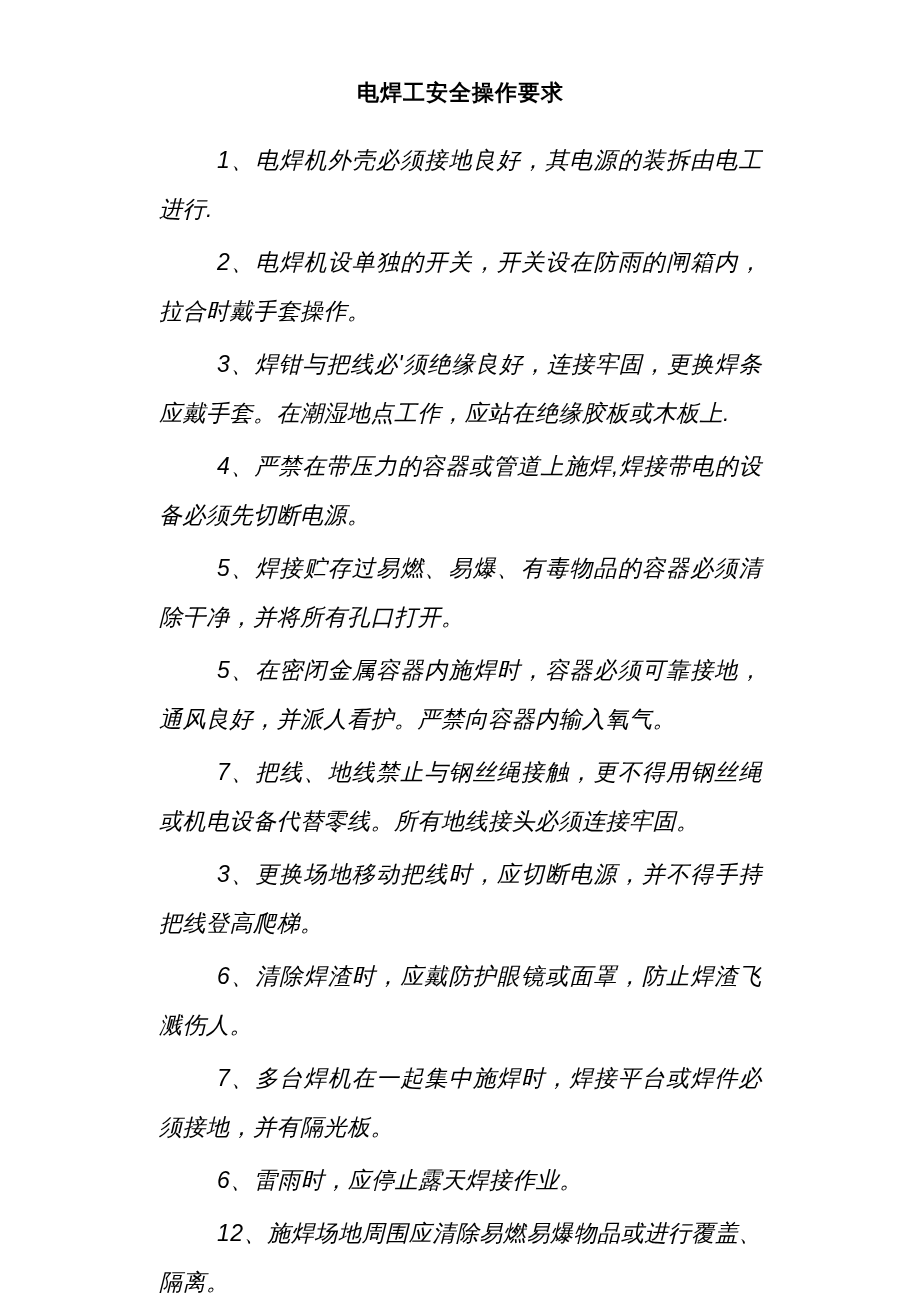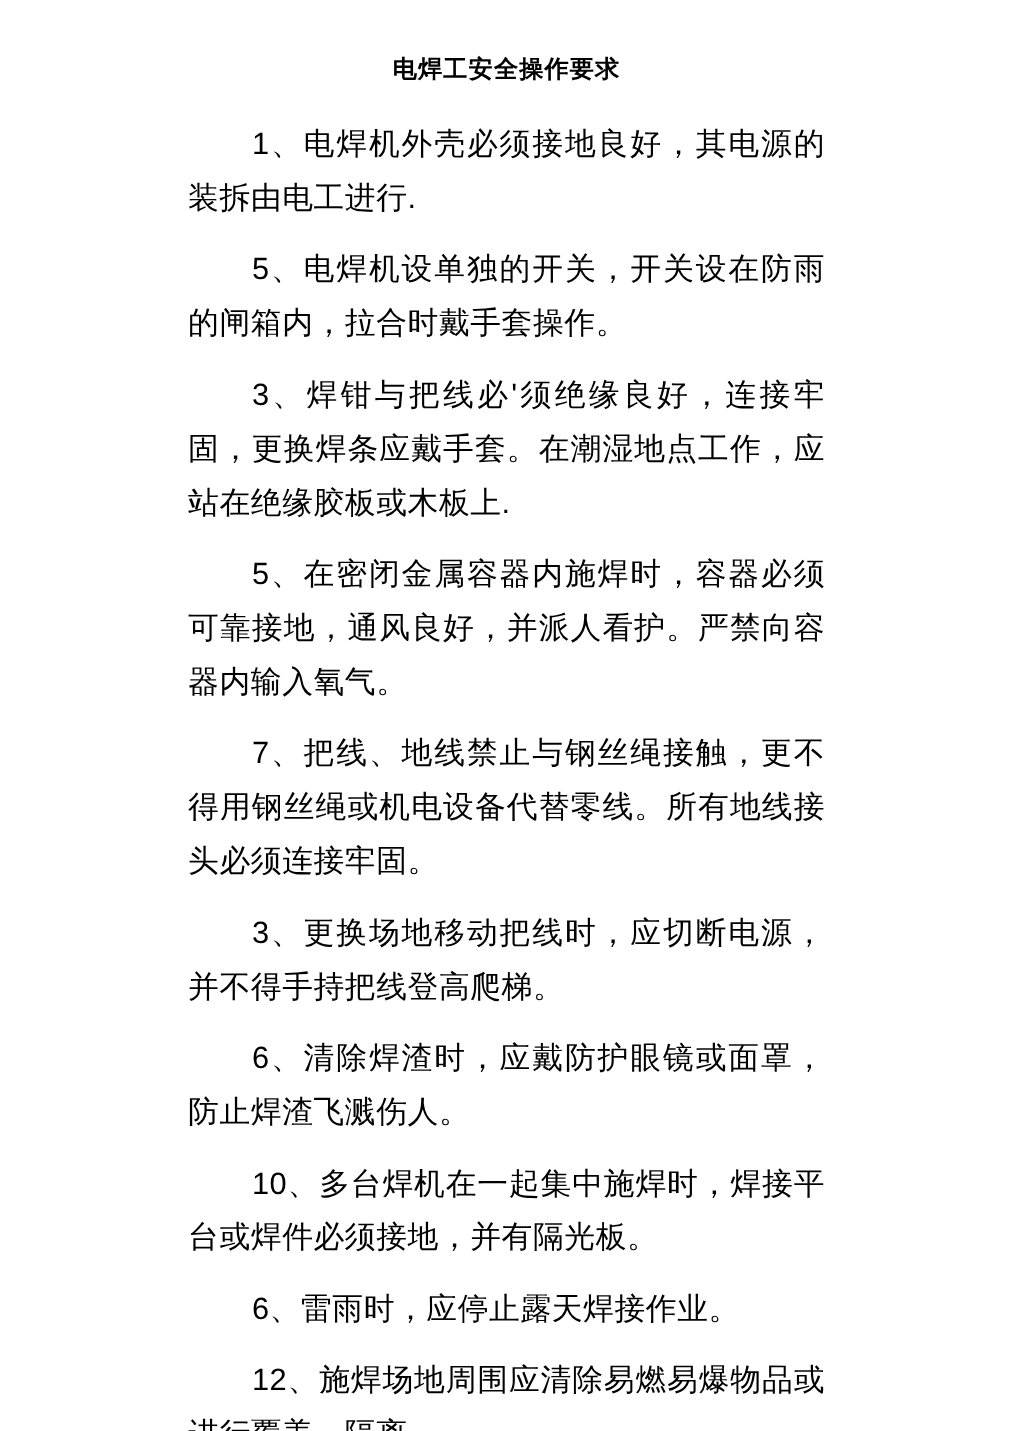--- a/index.html
+++ b/index.html
@@ -7,54 +7,57 @@
     padding: 0;
     background: #ffffff;
   }
   .page {
     position: relative;
     width: 852px;
     height: 1301px;
     margin: 0 auto;
     background: #ffffff;
     box-sizing: border-box;
-    padding: 48px 120px 40px 121px;
+    padding: 78px 120px 40px 121px;
     font-family: "Liberation Sans", "DejaVu Sans", sans-serif;
     color: #000000;
     overflow: hidden;
   }
   .doc-title {
     font-size: 22px;
     font-weight: bold;
     text-align: center;
     margin: 0 0 28px 0;
     line-height: 30px;
     letter-spacing: 1px;
   }
   .doc-body p {
-    font-size: 28px;
+    font-size: 23px;
     line-height: 49px;
-    margin: 16px;
+    margin: 4px;
     text-indent: 58px;
     text-align: justify;
     letter-spacing: 0.5px;
     word-break: break-all;
+    font-style: italic;
   }
 </style>
 </head>
 <body>
 
 <div class="page">
   <h1 class="doc-title">电焊工安全操作要求</h1>
 
   <div class="doc-body">
     <p>1、电焊机外壳必须接地良好，其电源的装拆由电工进行.</p>
-    <p>5、电焊机设单独的开关，开关设在防雨的闸箱内，拉合时戴手套操作。</p>
+    <p>2、电焊机设单独的开关，开关设在防雨的闸箱内，拉合时戴手套操作。</p>
     <p>3、焊钳与把线必'须绝缘良好，连接牢固，更换焊条应戴手套。在潮湿地点工作，应站在绝缘胶板或木板上.</p>
+    <p>4、严禁在带压力的容器或管道上施焊,焊接带电的设备必须先切断电源。</p>
+    <p>5、焊接贮存过易燃、易爆、有毒物品的容器必须清除干净，并将所有孔口打开。</p>
     <p>5、在密闭金属容器内施焊时，容器必须可靠接地，通风良好，并派人看护。严禁向容器内输入氧气。</p>
     <p>7、把线、地线禁止与钢丝绳接触，更不得用钢丝绳或机电设备代替零线。所有地线接头必须连接牢固。</p>
     <p>3、更换场地移动把线时，应切断电源，并不得手持把线登高爬梯。</p>
     <p>6、清除焊渣时，应戴防护眼镜或面罩，防止焊渣飞溅伤人。</p>
-    <p>10、多台焊机在一起集中施焊时，焊接平台或焊件必须接地，并有隔光板。</p>
+    <p>7、多台焊机在一起集中施焊时，焊接平台或焊件必须接地，并有隔光板。</p>
     <p>6、雷雨时，应停止露天焊接作业。</p>
     <p>12、施焊场地周围应清除易燃易爆物品或进行覆盖、隔离。</p>
   </div>
 </div>
 
 </body></html>

